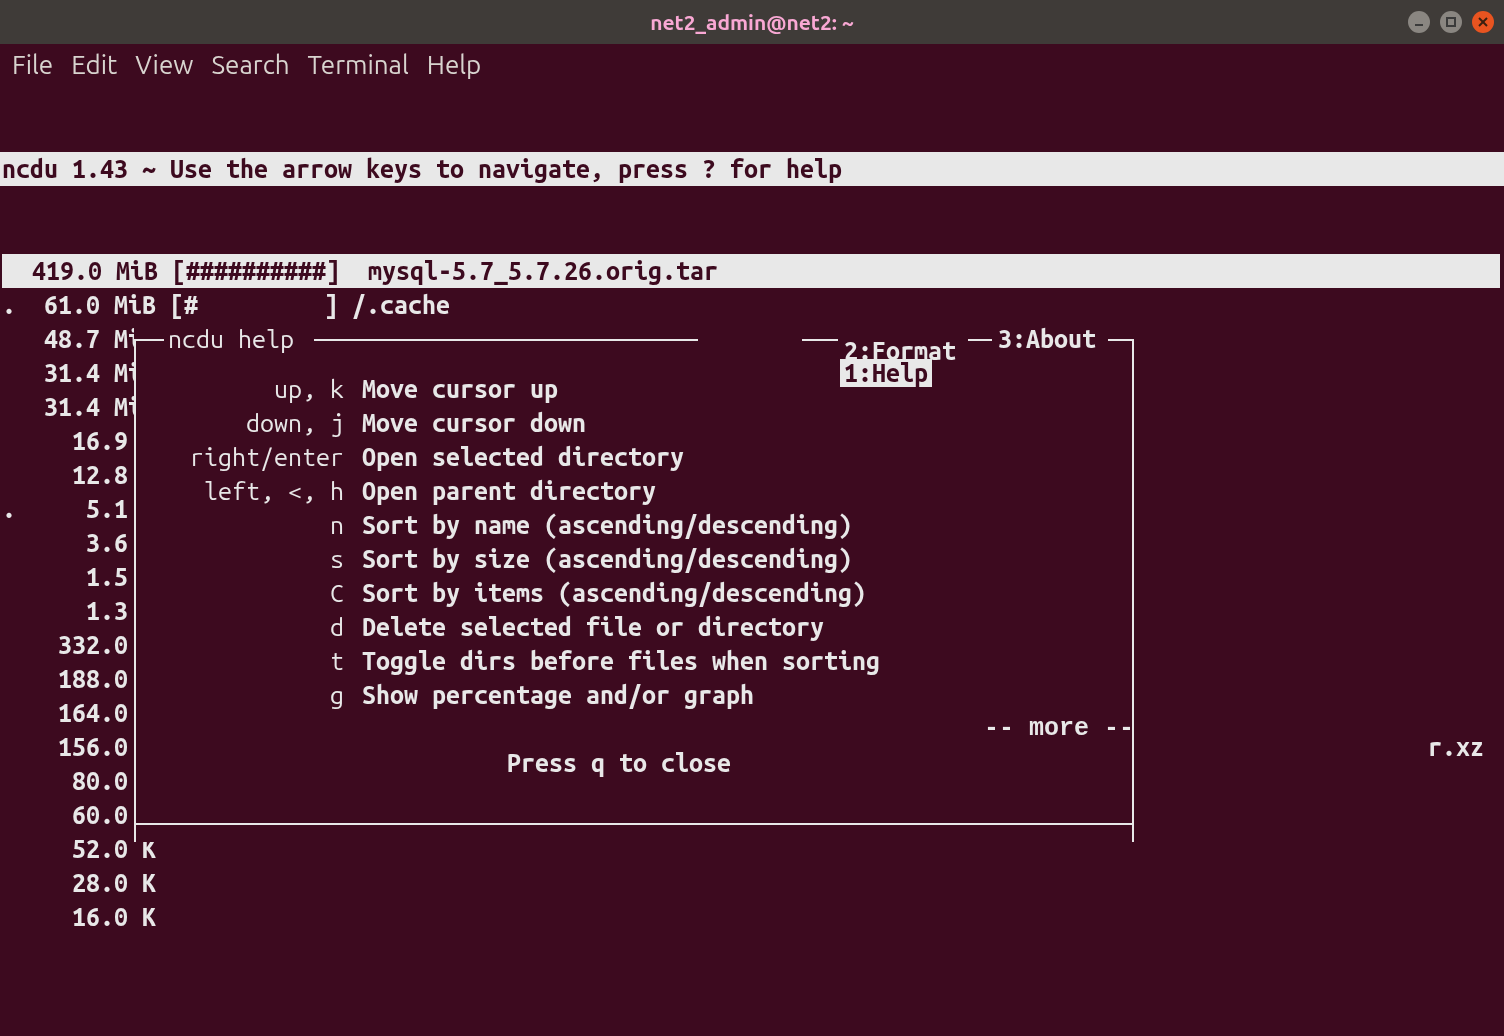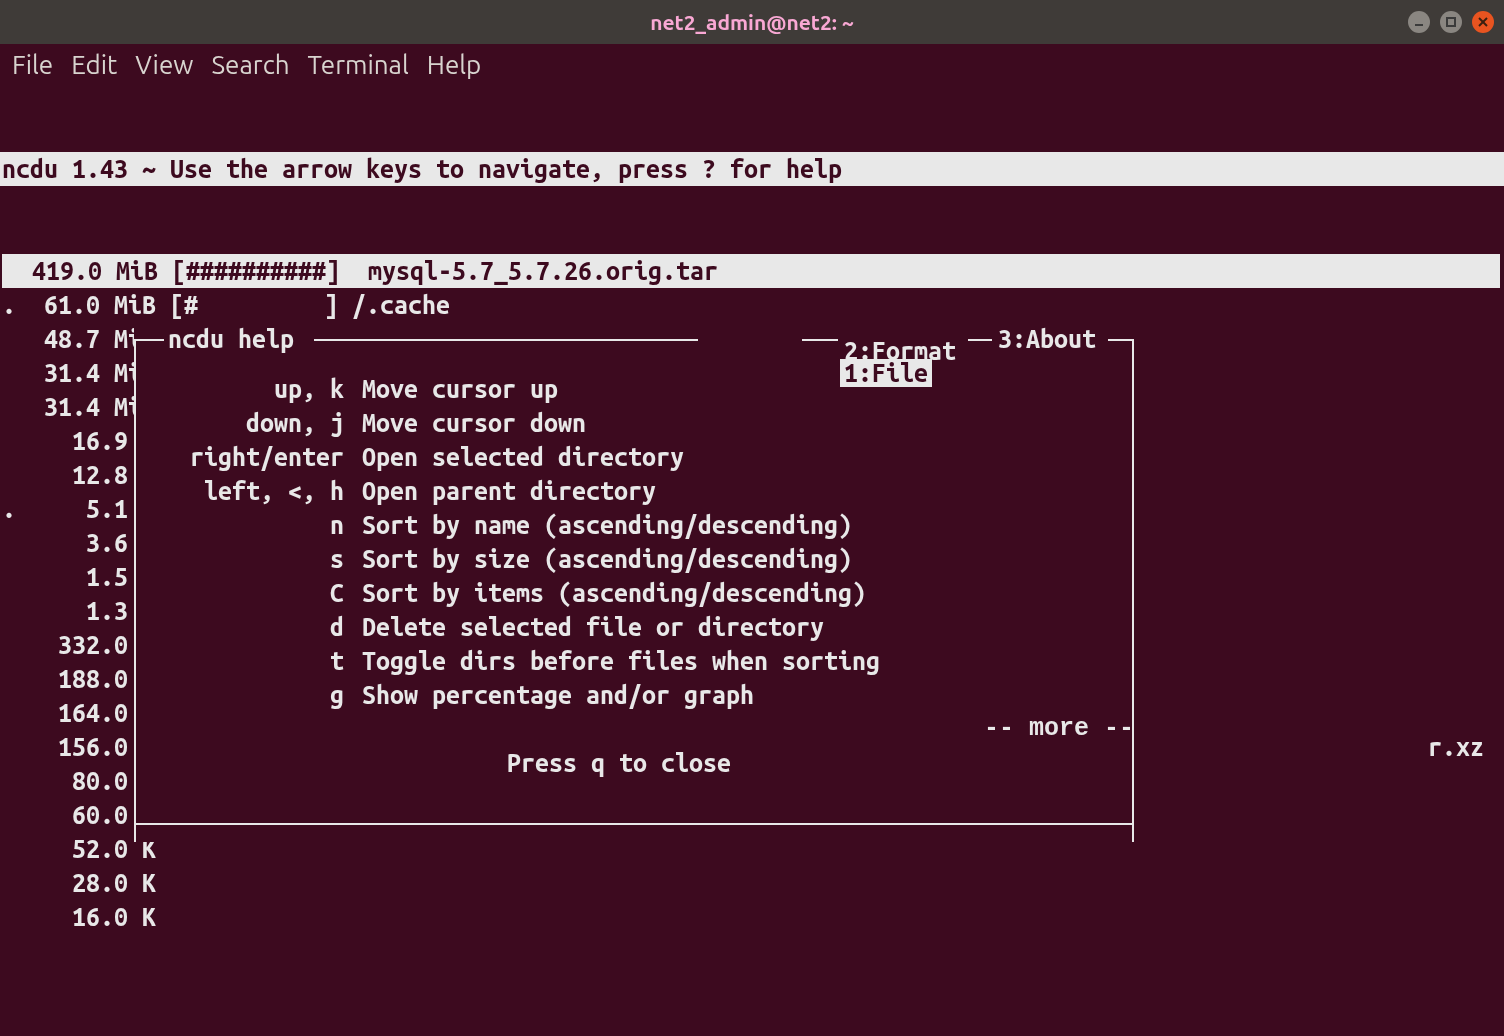--- a/index.html
+++ b/index.html
@@ -125,21 +125,21 @@
     bottom:0;left:0;right:0;height:34px;
   }
   .border-h { border-top: 2px solid #e8e8e8; position:absolute; }
   .border-v { border-left: 2px solid #e8e8e8; position:absolute; }
   .tabsel { background:#e8e8e8; color:#3d0a1f; padding:0 4px;}
   .tab { padding: 0 4px; }
   .keycol { display:inline-block; width: 210px; text-align:right; font-weight:700; }
   .desccol { display:inline-block; padding-left: 18px; }
   .more { text-align:right; display:block;font-family:Liberation Mono, monospace;}
   .close-hint { text-align:center; padding-right: 30px; display:block;}
-  .bold { font-weight:700; }
+  .bold { font-weight:400; }
   .trailing { position:absolute; right:20px; }
 </style>
 </head>
 <body>
 
 <div class="letterbox">
 <div class="window">
 
   <div class="titlebar">
     <div class="titlebar-title">net2_admin@net2: ~</div>
@@ -177,21 +177,21 @@
     <div class="entries" id="entries"><div class="row"><span class="selrow">  419.0 MiB [##########]  mysql-5.7_5.7.26.orig.tar</span></div><div class="row">.  61.0 MiB [#         ] /.cache</div><div class="row">   48.7 MiB [#         ]  mysql-5.7_5.7.26.orig.tar.gz</div><div class="row">   31.4 MiB [          ] /net2_admin</div><div class="row">   31.4 MiB [          ] /Downloads</div><div class="row">     16.9 M </div><div class="row">     12.8 M </div><div class="row">.     5.1 M </div><div class="row">      3.6 M </div><div class="row">      1.5 M </div><div class="row">      1.3 M </div><div class="row">    332.0 K </div><div class="row">    188.0 K </div><div class="row">    164.0 K </div><div class="row">    156.0 K <span class="trailing">r.xz</span></div><div class="row">     80.0 K </div><div class="row">     60.0 K </div><div class="row">     52.0 K </div><div class="row">     28.0 K </div><div class="row">     16.0 K </div></div>
 
     
     <div class="help">
       
       <div class="help-border-top">
         <div style="position:absolute; left:0; top:17px; width:30px;" class="border-h"></div>
         <span style="position:absolute; left:34px; top:0;" class="bold">ncdu help</span>
         <div style="position:absolute; left:180px; top:17px; width:384px;" class="border-h"></div>
         <span style="position:absolute; left:566px; top:0;">
-          <span class="tabsel">1:File</span>
+          <span class="tabsel">1:Help</span>
         </span>
         <div style="position:absolute; left:668px; top:17px; width:36px;" class="border-h"></div>
         <span style="position:absolute; left:706px; top:12px;text-align:right;" class="tab">2:Format</span>
         <div style="position:absolute; left:834px; top:17px; width:24px;" class="border-h"></div>
         <span style="position:absolute; left:860px; top:0;" class="tab">3:About</span>
         <div style="position:absolute; left:974px; top:17px; width:24px;" class="border-h"></div>
         
         <div style="position:absolute; left:0; top:17px; height: 503px;" class="border-v"></div>
         <div style="position:absolute; right:0; top:17px; height: 503px;" class="border-v"></div>
       </div>

